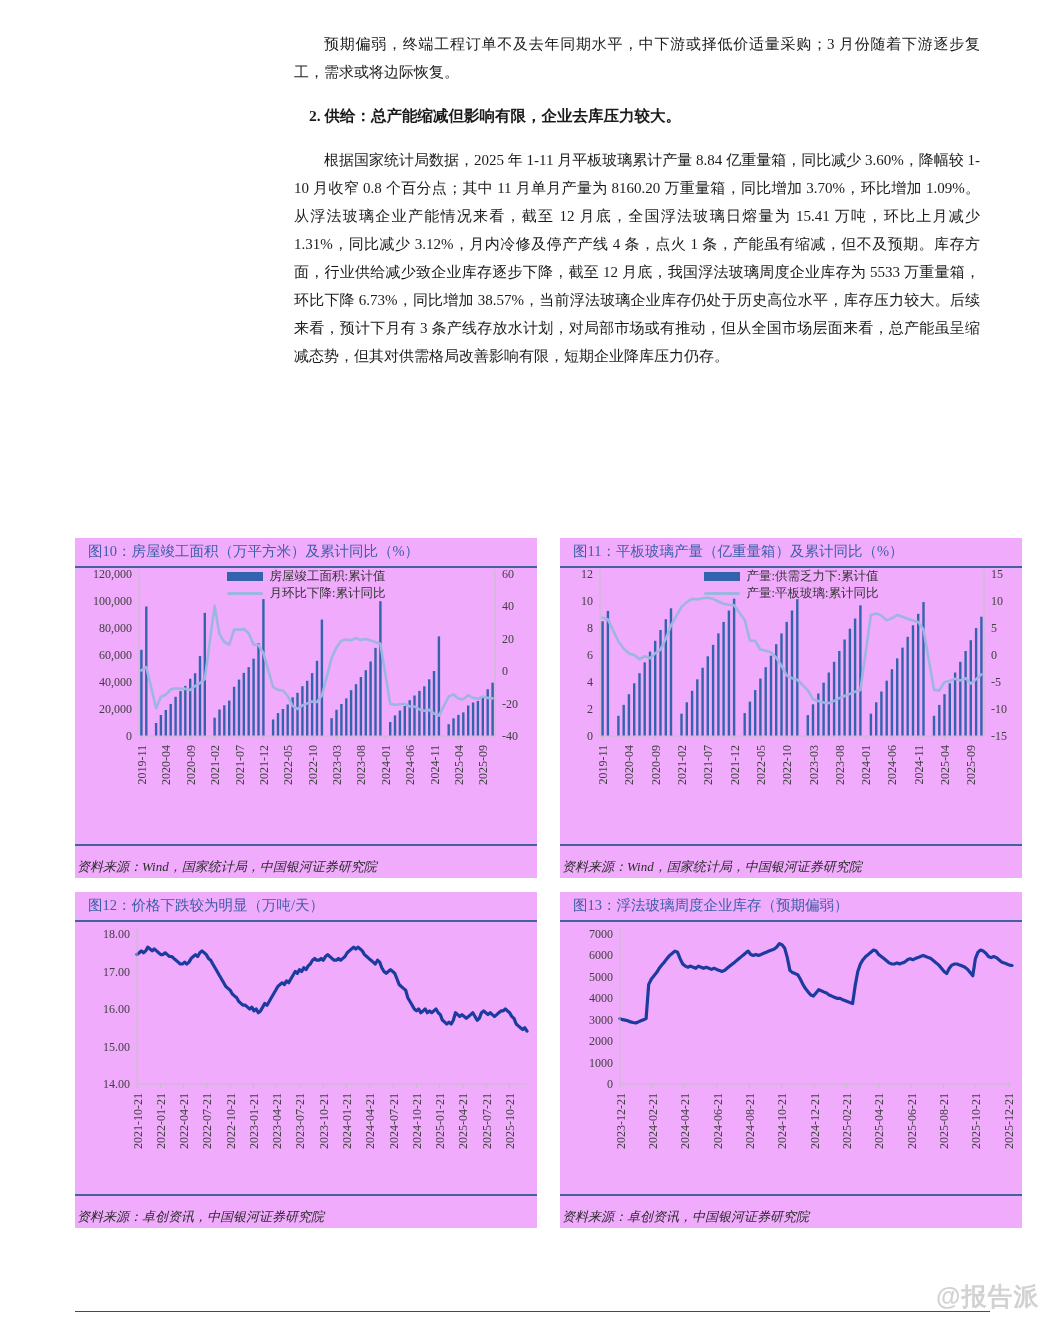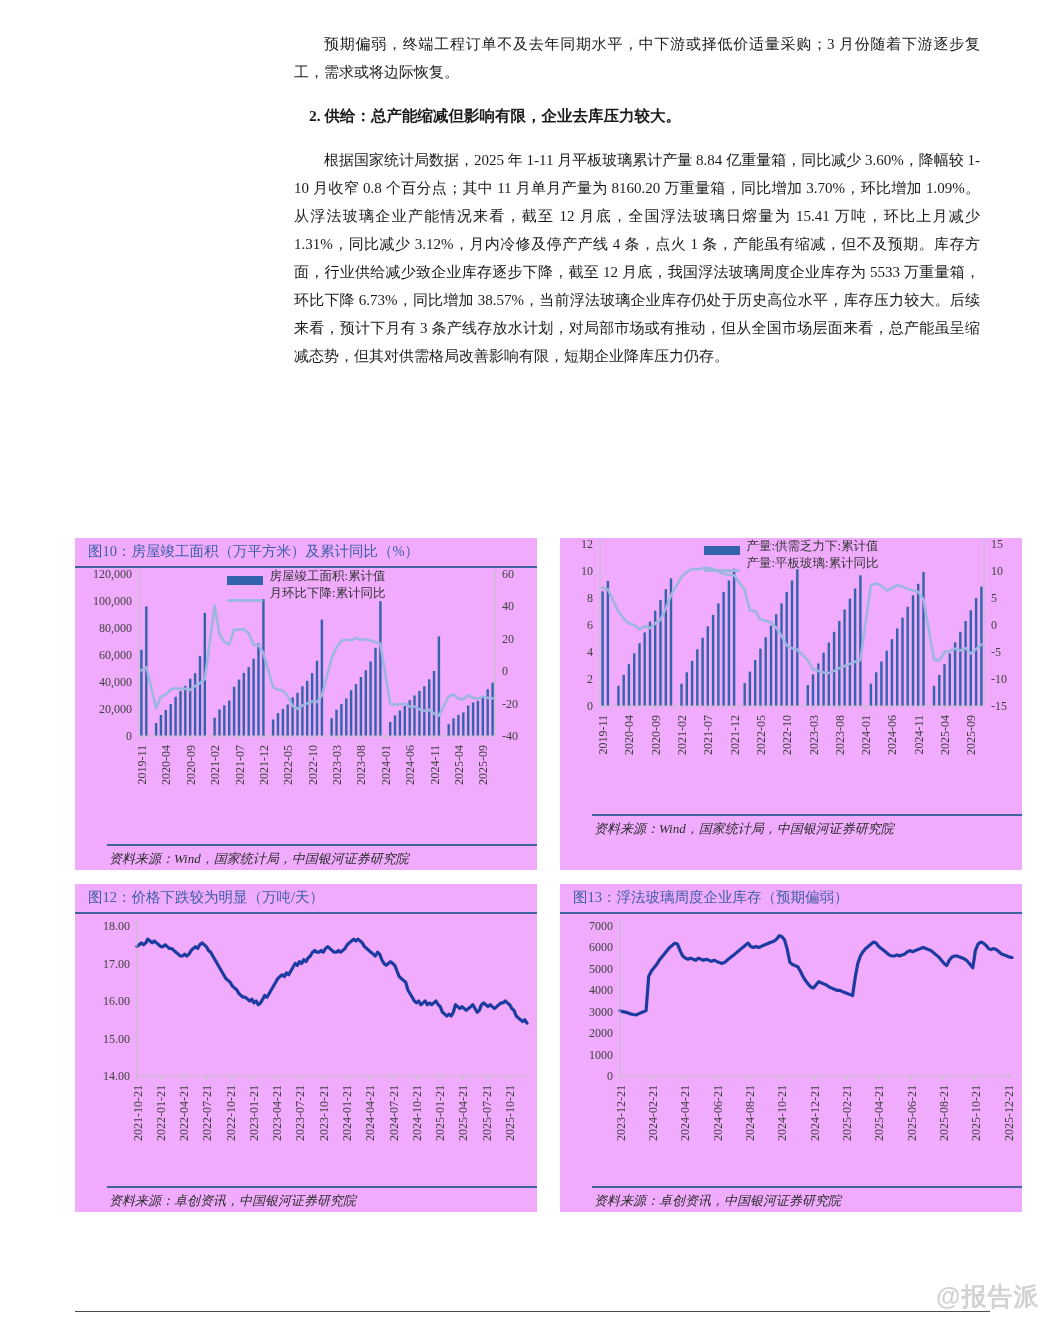--- a/index.html
+++ b/index.html
@@ -23,26 +23,26 @@
     color:#3D5EA8;font-size:14.5px;line-height:20px;padding:3px 0 5px 13px;
     border-bottom:2px solid #41629F;white-space:nowrap;
   }
   .fig-body{position:relative;}
   .fig-canvas{display:block;}
   .fig-legend{
     position:absolute;top:0;left:0;right:0;display:flex;justify-content:center;
     pointer-events:none;
   }
   .fig-legend .rows{display:flex;flex-direction:column;gap:0px;}
-  .lrow{display:flex;align-items:flex-end;gap:7px;font-size:12.5px;line-height:17px;color:#333;}
+  .lrow{display:flex;align-items:center;gap:7px;font-size:12.5px;line-height:17px;color:#333;}
   .sw-bar{width:36px;height:9px;display:inline-block;}
   .sw-line{width:36px;height:3.5px;border-radius:2px;display:inline-block;}
   .fig-source{
     border-top:2px solid #41629F;font-style:italic;font-size:13px;color:#2b2b2b;
-    padding:4px 0 2px 2px;white-space:nowrap;margin-left:32px;
+    padding:12px 0 2px 2px;white-space:nowrap;
   }
   .tk{font:12px "Liberation Serif",serif;fill:#404040;}
 
   #footer-line{position:absolute;left:75px;top:1311px;width:915px;border-top:1.5px solid #4a4a4a;}
   #watermark{
     position:absolute;left:936px;top:1280px;font-family:"Liberation Sans",sans-serif;
     font-weight:bold;font-size:25px;color:#d2d2d2;letter-spacing:1px;text-align:center;
   }
 </style>
 </head>
@@ -185,20 +185,21 @@
             <line x1="383.4" y1="168" x2="383.4" y2="172" stroke="#c0c0c0"></line>
             <text class="tk" x="387.9" y="177" text-anchor="end" transform="rotate(-90 387.9 177)">2025-04</text>
             <line x1="407.8" y1="168" x2="407.8" y2="172" stroke="#c0c0c0"></line>
             <text class="tk" x="412.3" y="177" text-anchor="end" transform="rotate(-90 412.3 177)">2025-09</text>
           </svg></div>
     </div>
     <div class="fig-source">资料来源：Wind，国家统计局，中国银河证券研究院</div>
   </div>
 
   <div class="figure">
+    <div class="fig-title">图11：平板玻璃产量（亿重量箱）及累计同比（%）</div>
     <div class="fig-body">
       <div class="fig-legend">
         <div class="rows">
           <div class="lrow">
               <span class="sw-bar" style="background: rgb(52, 99, 173);"></span>
               <span>产量:供需乏力下:累计值</span>
             </div>
           <div class="lrow">
               <span class="sw-line" style="background: rgb(157, 182, 224);"></span>
               <span>产量:平板玻璃:累计同比</span>

